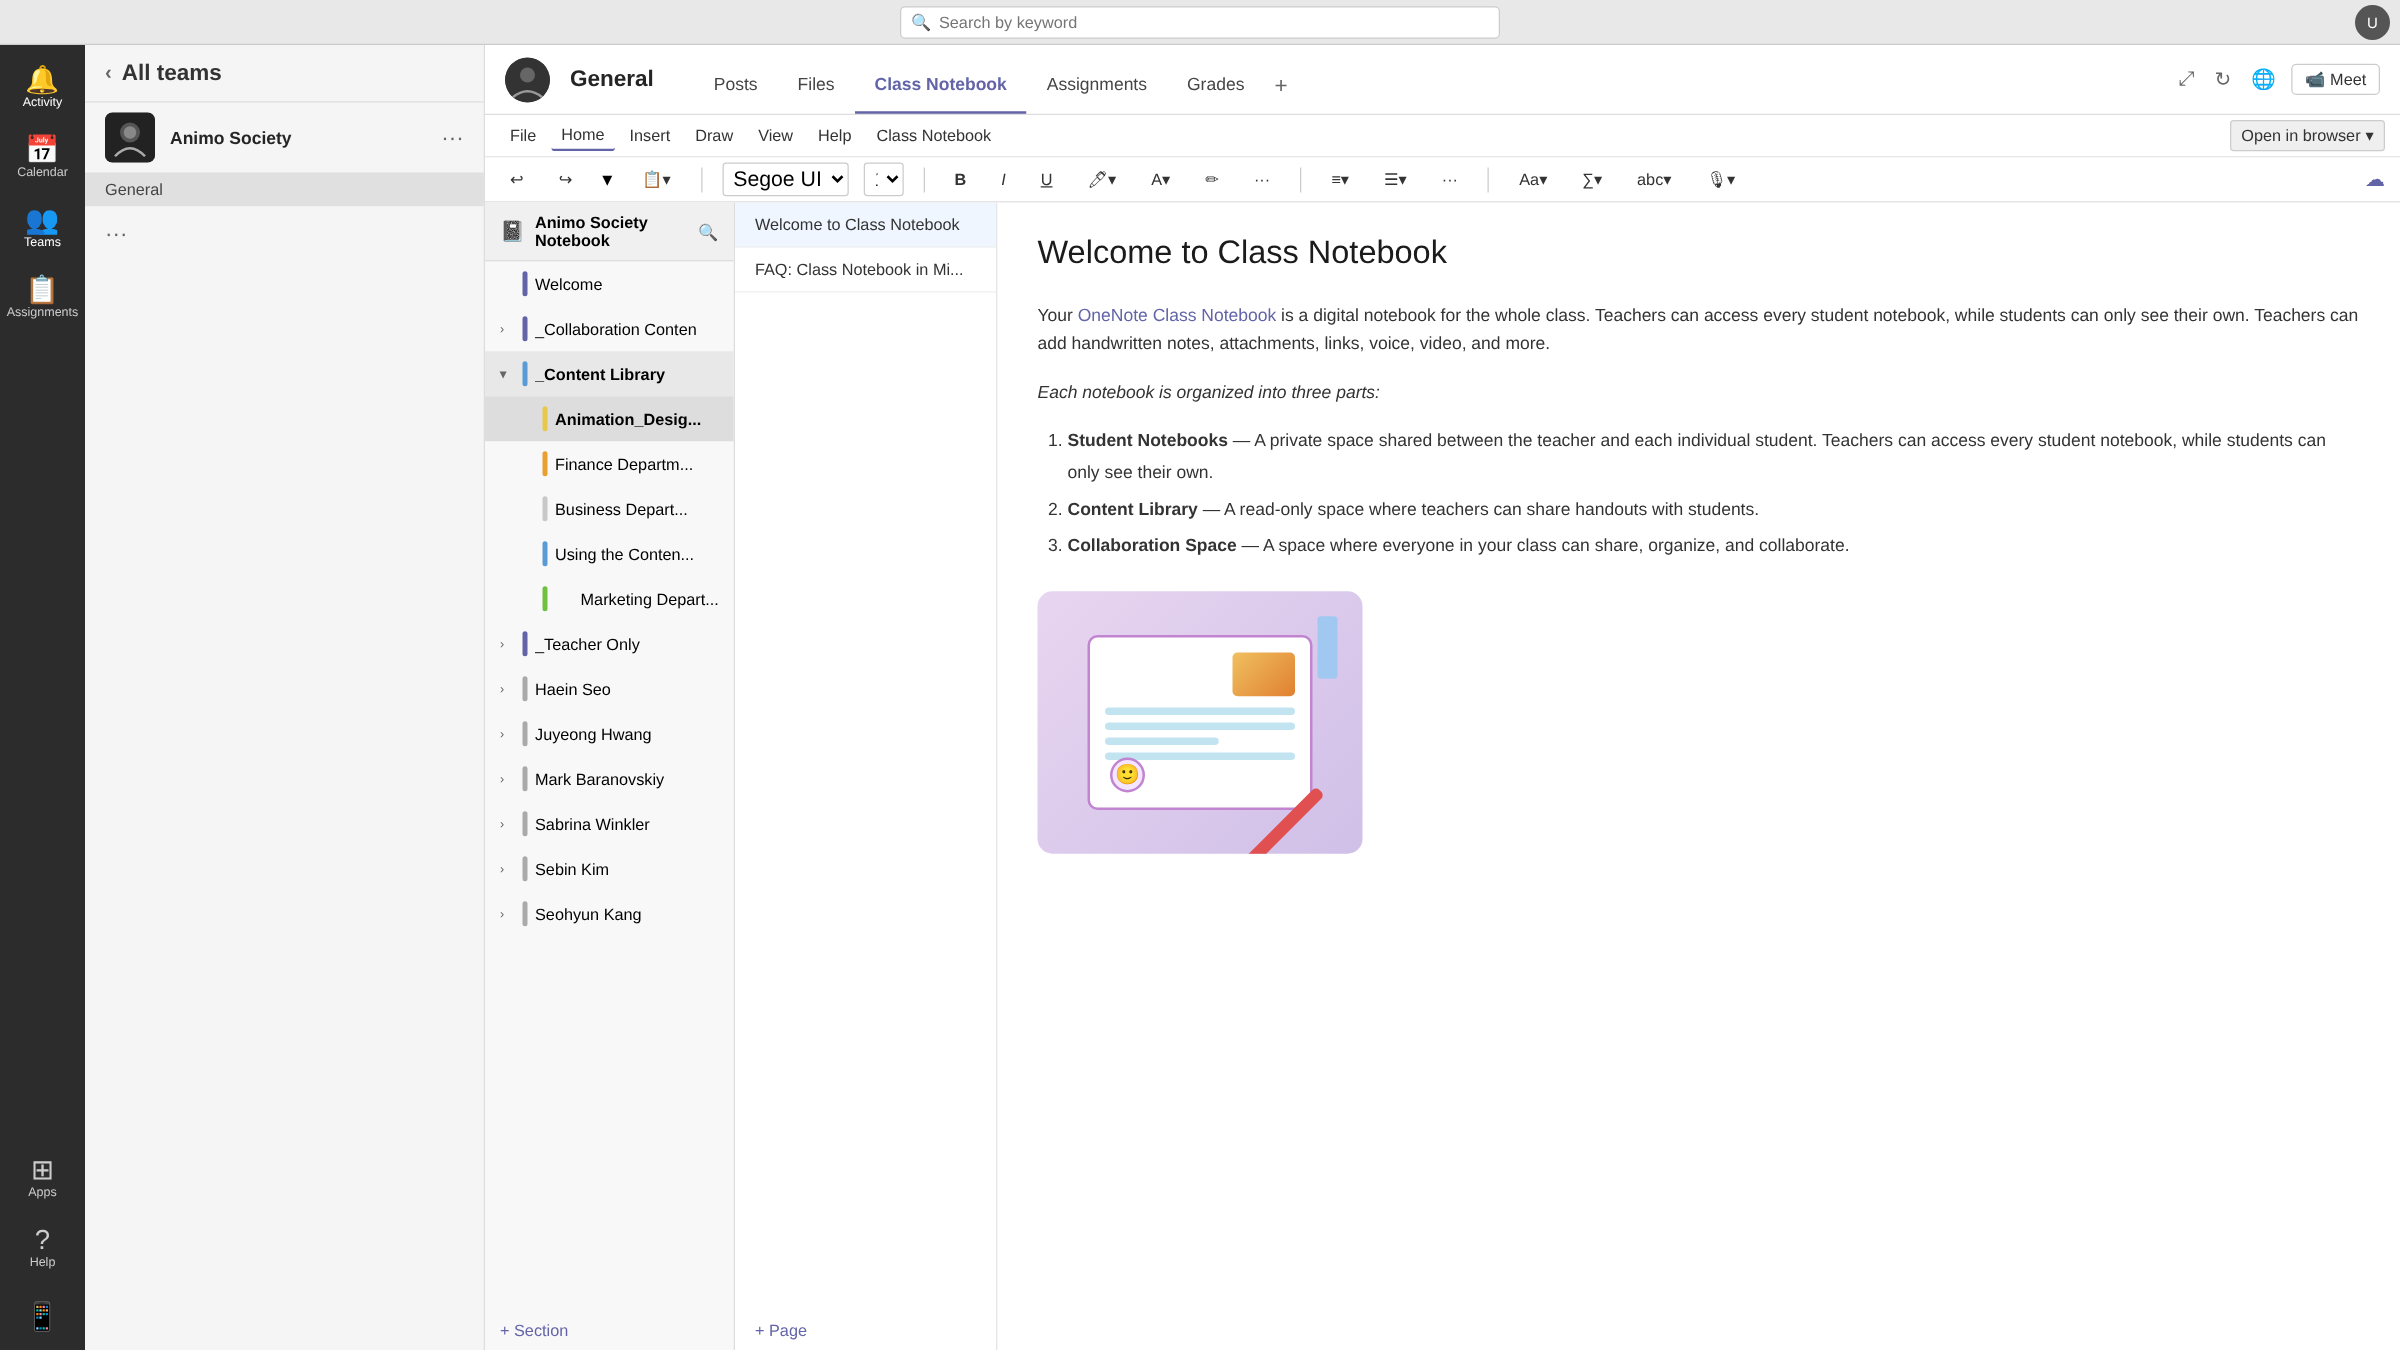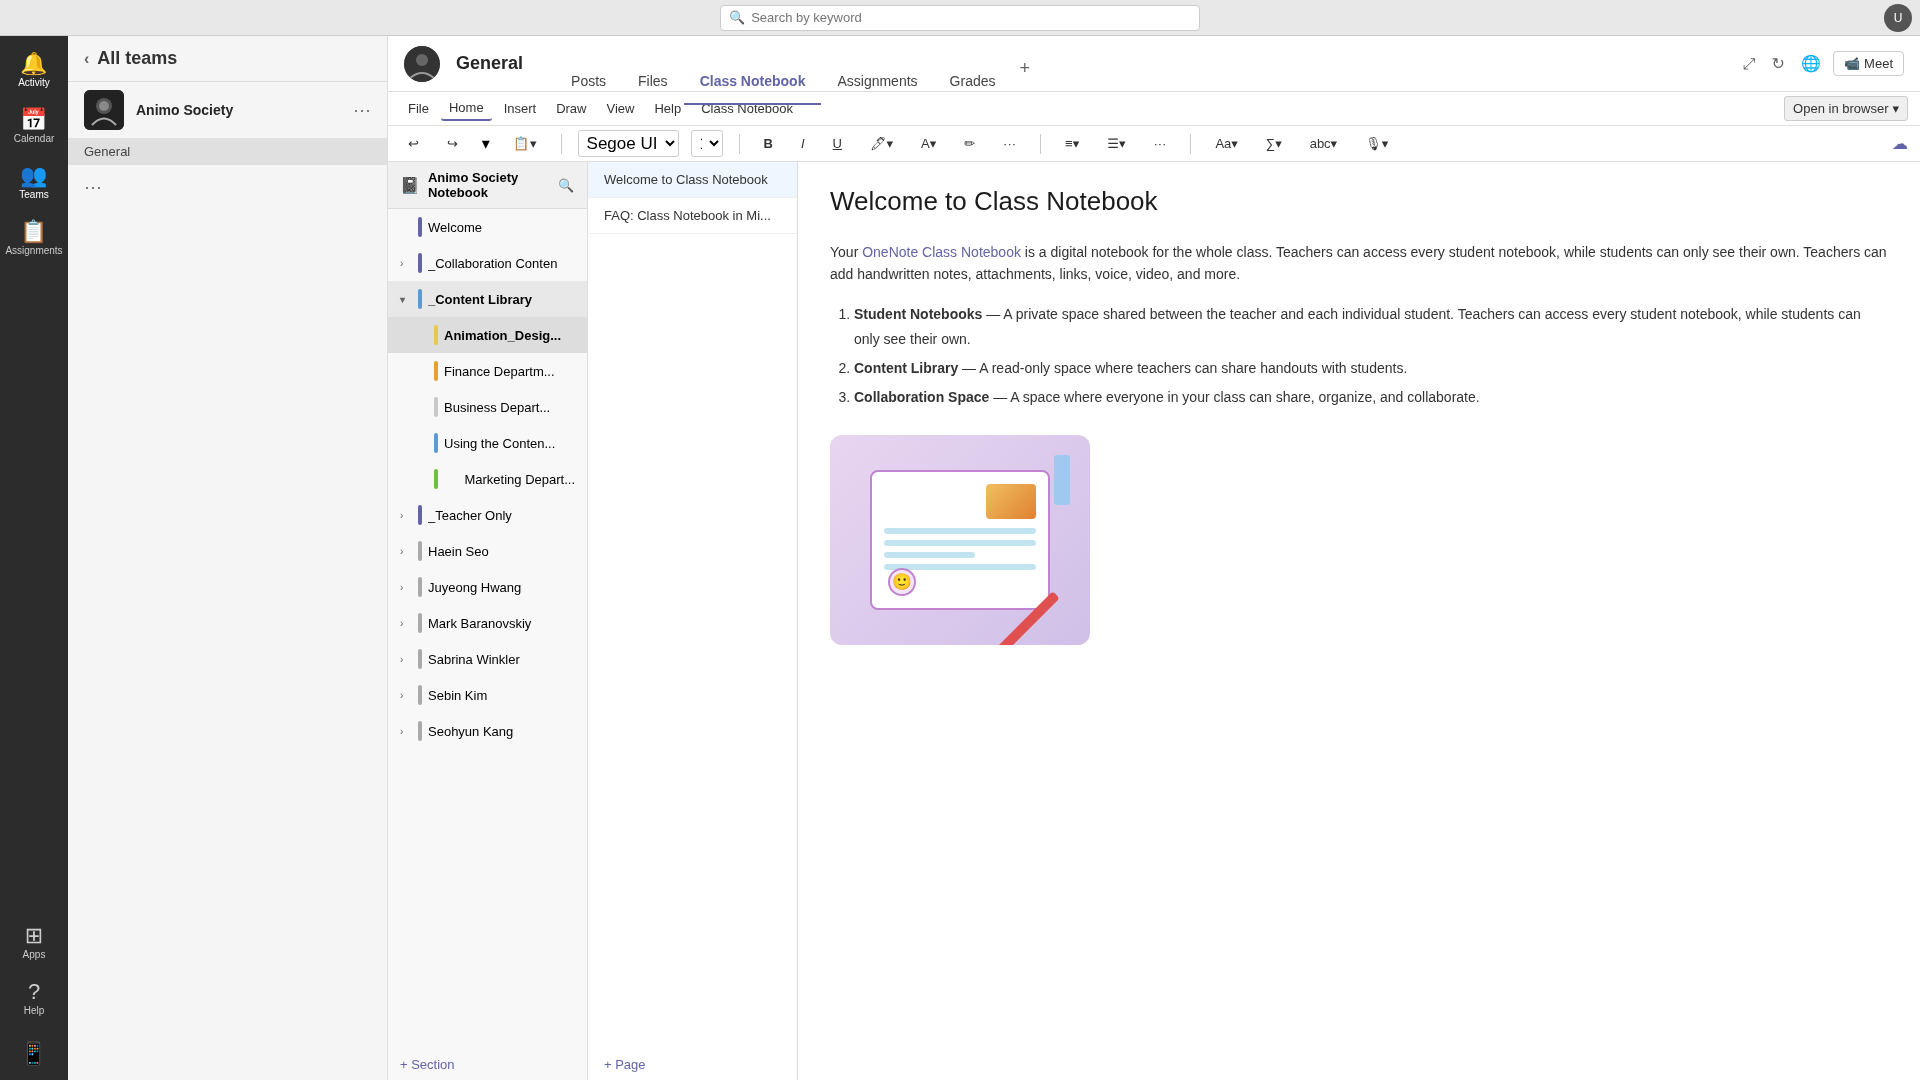--- a/index.html
+++ b/index.html
@@ -176,21 +176,21 @@
     .channel-tab {
       padding: 0 16px;
       height: 46px;
       display: flex;
       align-items: center;
       font-size: 14px;
       color: #444;
       cursor: pointer;
       border-bottom: 2px solid transparent;
       position: relative;
-      top: 14px;
+      top: 0;
     }
     .channel-tab.active { color: #6264a7; border-bottom: 2px solid #6264a7; font-weight: 600; }
     .add-tab-btn { padding: 0 8px; height: 46px; display: flex; align-items: center; color: #666; cursor: pointer; font-size: 18px; }
 
     .channel-header-right { margin-left: auto; display: flex; align-items: center; gap: 8px; }
     .meet-btn {
       display: flex; align-items: center; gap: 4px;
       border: 1px solid #ccc; border-radius: 4px; padding: 4px 10px;
       font-size: 13px; color: #333; cursor: pointer; background: white;
     }
@@ -695,20 +695,21 @@
           </div>
         </div>
 
         <div class="content-panel">
           <h1 class="content-title">Welcome to Class Notebook</h1>
 
           <p class="content-text">
             <span>Your </span><a class="content-link">OneNote Class Notebook</a><span> is a digital notebook for the whole class. Teachers can access every student notebook, while students can only see their own. Teachers can add handwritten notes, attachments, links, voice, video, and more.</span>
           </p>
 
+          <p class="content-text content-italic">Each notebook is organized into three parts:</p>
 
           <ol class="content-list">
             <li>
               <strong>Student Notebooks</strong><span> — A private space shared between the teacher and each individual student. Teachers can access every student notebook, while students can only see their own.</span>
             </li>
             <li>
               <strong>Content Library</strong><span> — A read-only space where teachers can share handouts with students.</span>
             </li>
             <li>
               <strong>Collaboration Space</strong><span> — A space where everyone in your class can share, organize, and collaborate.</span>

